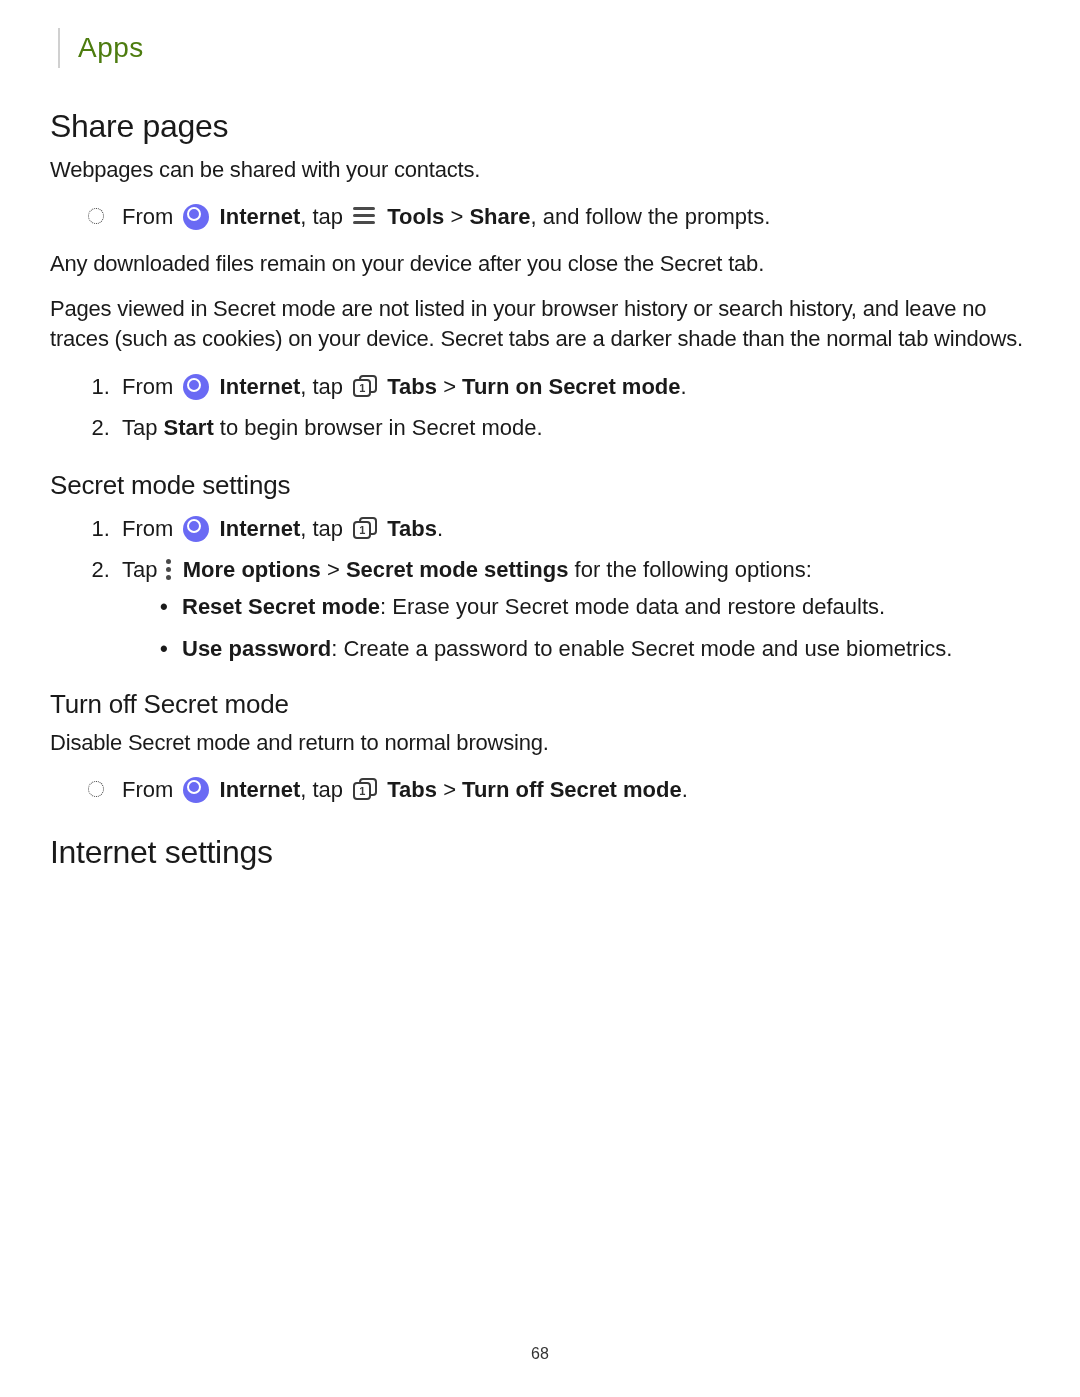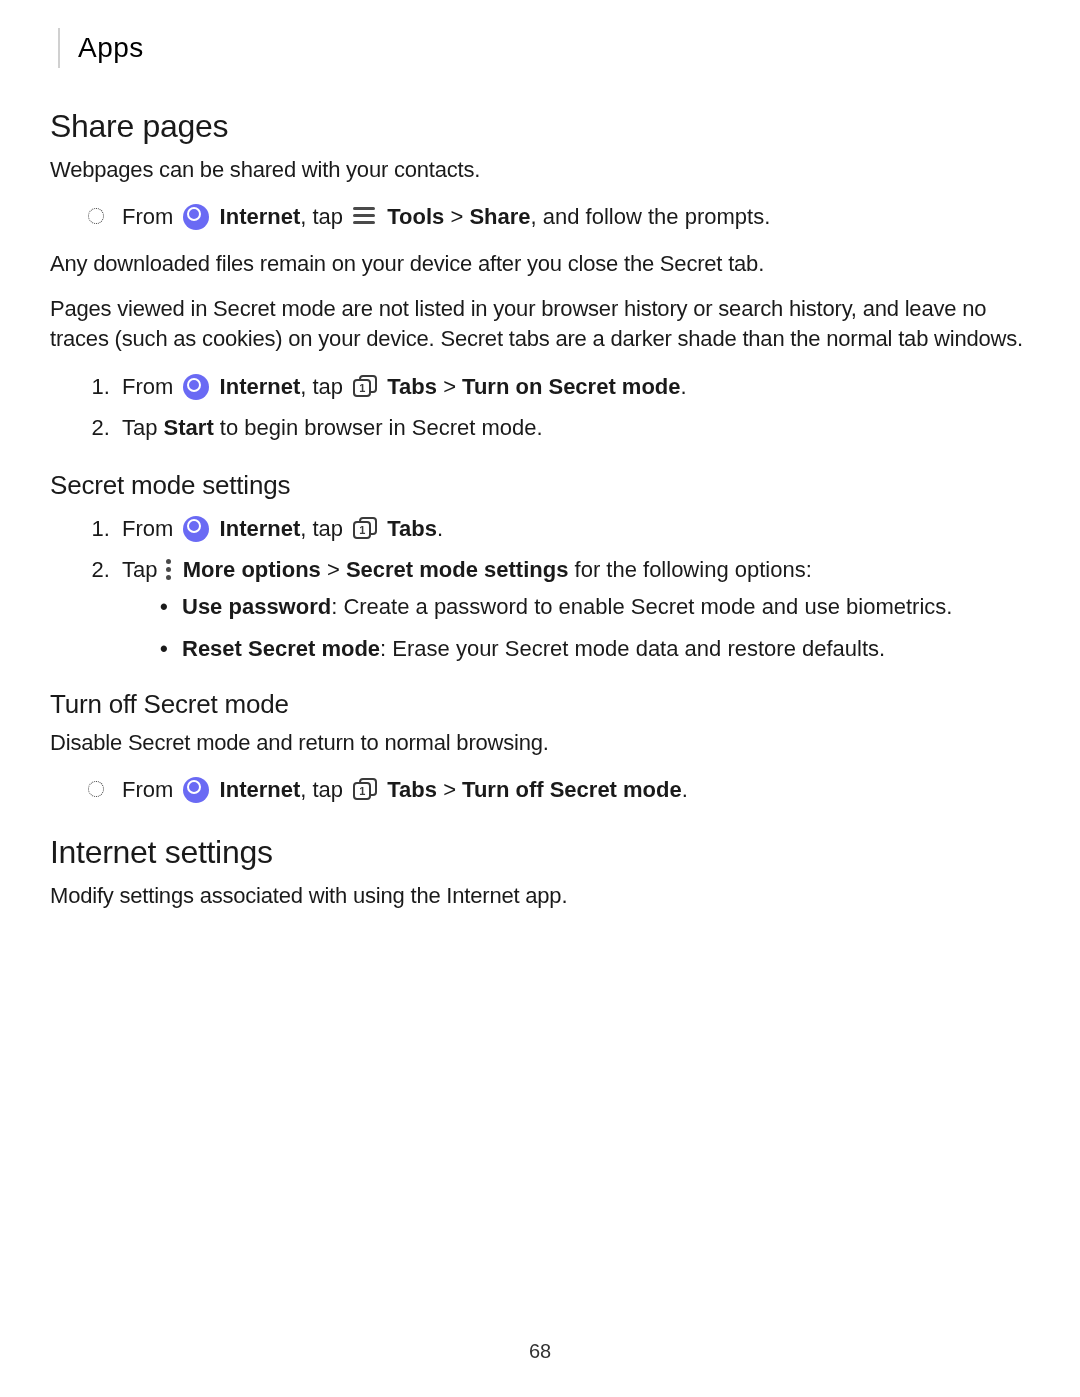--- a/index.html
+++ b/index.html
@@ -24,21 +24,21 @@
     margin-left: 8px;
   }
   .top-divider {
     width: 2px;
     height: 40px;
     background: #d0d0d0;
     margin-right: 18px;
   }
   .top-title {
     font-size: 28px;
-    color: #000000;
+    color: #4d7c0f;
     letter-spacing: 0.5px;
   }
   h2.section {
     font-size: 32px;
     font-weight: 400;
     margin: 28px 0 10px 0;
     letter-spacing: -0.3px;
   }
   h3.subsection {
     font-size: 26px;
@@ -187,21 +187,21 @@
     height: 5px;
     background: #4a4a4a;
     border-radius: 50%;
   }
   .page-number {
     position: absolute;
     bottom: 34px;
     left: 0;
     right: 0;
     text-align: center;
-    font-size: 20px;
+    font-size: 16px;
     color: #333;
   }
   .line {
     display: inline;
   }
 </style>
 </head>
 <body>
 
 <div class="page">
@@ -260,40 +260,39 @@
     <li>
       <span>Tap </span>
       <span class="more-icon">
           <span></span>
           <span></span>
           <span></span>
         </span>
       <b>More options</b><span> &gt; </span><b>Secret mode settings</b><span> for the following options:</span>
       <ul class="dot">
         <li>
-          <b>Use password</b><span>: Create a password to enable Secret mode and use biometrics.</span>
+          <b>Reset Secret mode</b><span>: Erase your Secret mode data and restore defaults.</span>
         </li>
         <li>
-          <b>Reset Secret mode</b><span>: Erase your Secret mode data and restore defaults.</span>
+          <b>Use password</b><span>: Create a password to enable Secret mode and use biometrics.</span>
         </li>
       </ul>
     </li>
   </ol>
 
   <h3 class="subsection">Turn off Secret mode</h3>
   <p class="body">Disable Secret mode and return to normal browsing.</p>
   <ul class="circ-bullet">
     <li>
       <span>From </span>
       <span class="inline-icon">
           <span class="internet-icon"></span>
         </span>
       <b>Internet</b><span>, tap </span>
       <span class="tabs-icon"><span class="back"></span><span class="front">1</span></span>
       <b>Tabs</b><span> &gt; </span><b>Turn off Secret mode</b>.
     </li>
   </ul>
 
   <h2 class="section">Internet settings</h2>
-  <p class="body">Modify settings associated with using the Internet app.</p>
 
   <div class="page-number">68</div>
 </div>
 
 </body></html>

